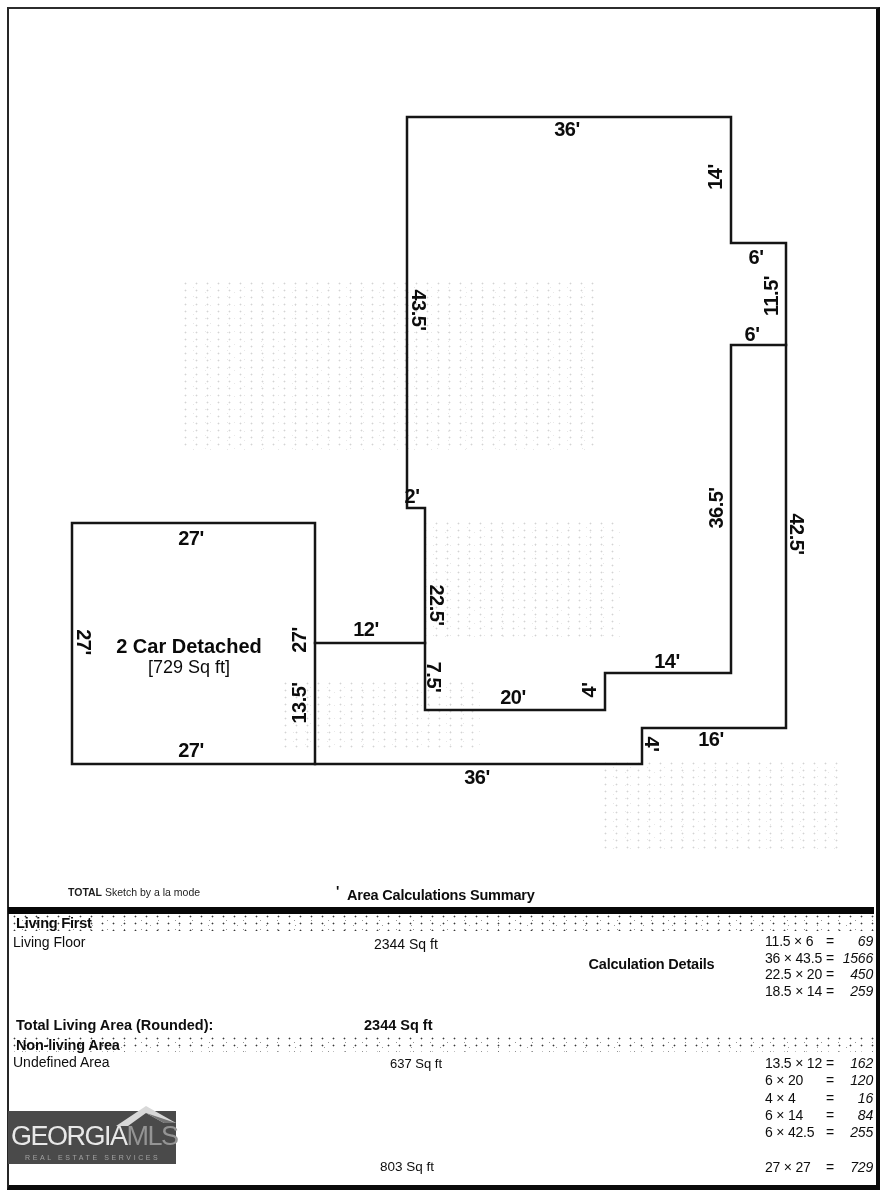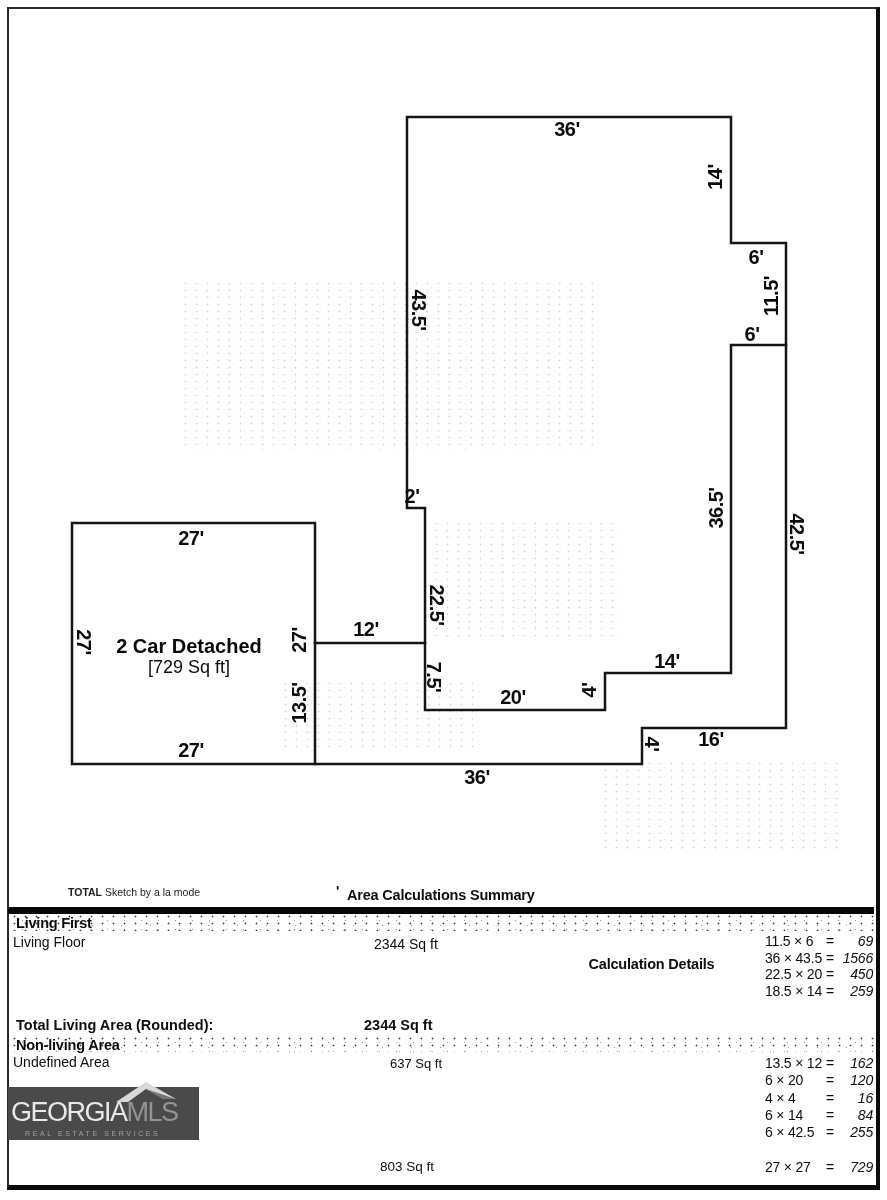--- a/index.html
+++ b/index.html
@@ -64,21 +64,21 @@
   .calc-living{left:765px;top:933px;}
   .calc-nonliving{left:765px;top:1055px;}
   .calc-garage{left:765px;top:1159px;}
   .calc-row{display:flex;align-items:baseline;height:16.6px;font-size:14px;letter-spacing:-0.2px;}
   .calc-nonliving .calc-row{height:17.3px;}
   .calc-row .expr{width:58px;text-align:left;white-space:nowrap;}
   .calc-row .eq{width:14px;text-align:center;}
   .calc-row .res{flex:1;text-align:right;font-style:italic;}
 
   
-  .logo-box{left:8px;top:1087px;width:191px;height:53px;background:#4a4a4a;overflow:visible;}
+  .logo-box{left:8px;top:1111px;width:168px;height:53px;background:#4a4a4a;overflow:visible;}
   .logo-line{position:absolute;left:3px;top:10px;font-size:27px;font-weight:400;letter-spacing:-1.5px;white-space:nowrap;}
   .brand-a{color:#e8e8e8;}
   .brand-b{color:#949494;}
   .logo-tag{position:absolute;left:17px;top:43px;font-size:7px;letter-spacing:2.6px;color:#a2a2a2;white-space:nowrap;}
   .roof{position:absolute;left:106px;top:-7px;}
 </style>
 </head>
 <body>
 
 <div class="page-frame"></div>

